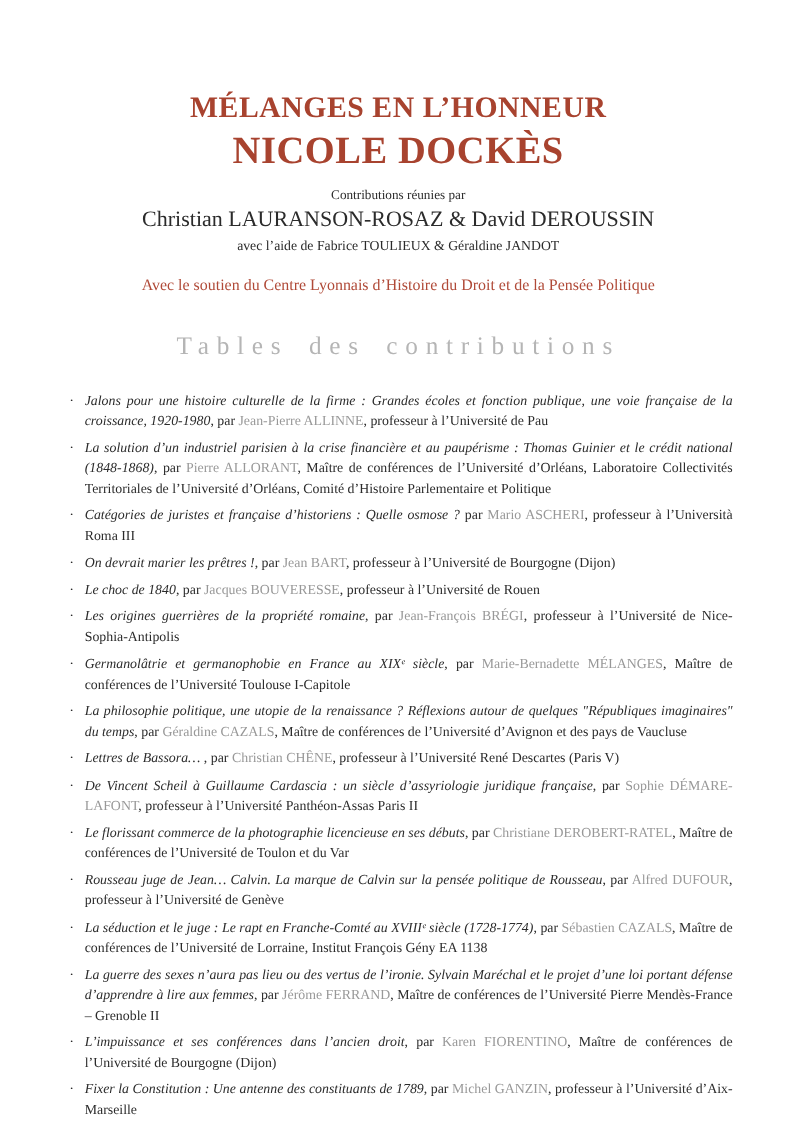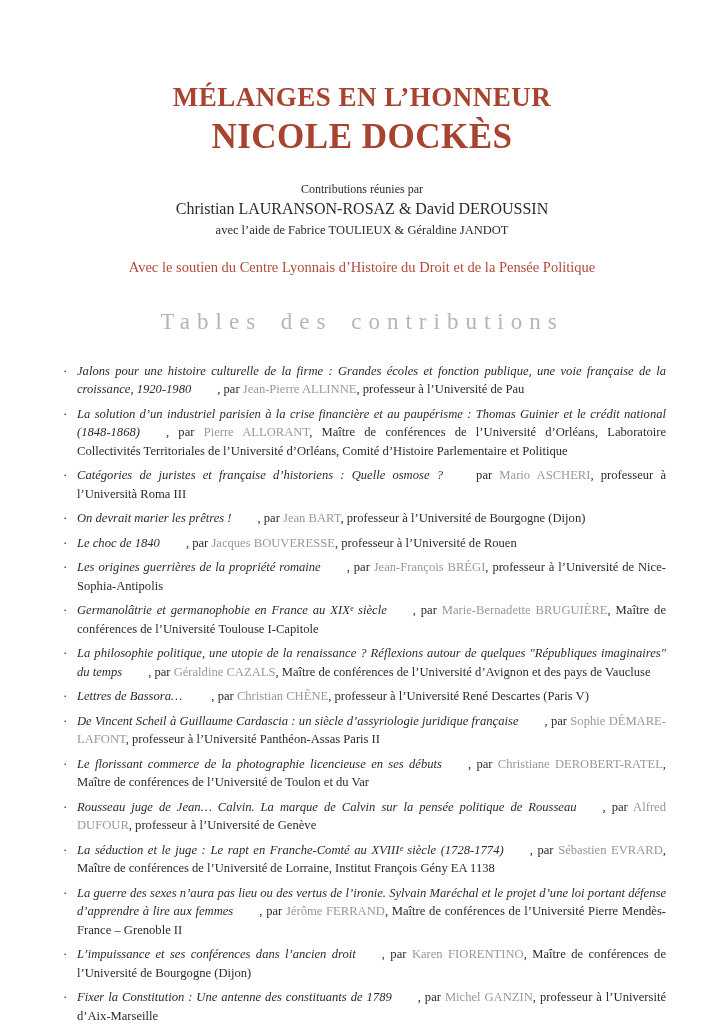--- a/index.html
+++ b/index.html
@@ -22,22 +22,22 @@
   .title-line2 {
     font-size: 16px; font-weight: bold;
     color: var(--title-red, #a8432f);
     margin-top: 7px; letter-spacing: 0.5px;
   }
   .title-line3 {
     font-size: 35px; font-weight: bold;
     color: var(--title-red, #a8432f);
     margin-top: 4px; letter-spacing: 0.5px;
   }
-  .byline-intro { margin-top: 25px; font-size: 12px; }
-  .editors { margin-top: 3px; font-size: 16px; }
+  .byline-intro { margin-top: 13px; font-size: 12px; }
+  .editors { margin-top: 3px; font-size: 20px; }
   .assistants { margin-top: 5px; font-size: 12.5px; text-align: center; }
   .support {
     margin-top: 21px; font-size: 14.5px;
     color: var(--support-red, #b04a38);
     text-align: center;
   }
   .section-heading {
     margin-top: 33px;
     font-size: 23px; 
     color: var(--heading-gray, #b5b5b5);
@@ -55,21 +55,21 @@
     font-size: 12.6px;
     line-height: 1.47;
     margin-bottom: 6px;
     text-align: justify;
   }
   .bullet {
     position: absolute; left: 1px; top: -1px;
     font-size: 13px; color: var(--body-black, #2b2b2b);
   }
   .seg-title { font-style: italic; }
-  .seg-sep { font-style: normal; padding-left: 26px; }
+  .seg-sep { font-style: normal; }
   .seg-author { color: var(--author-gray, #989898); }
   .seg-aff { font-style: normal; }
 </style>
 </head>
 <body>
 
 <div class="page">
   <div class="header">
     <div class="title-line1">MÉLANGES EN L’HONNEUR</div>
     <div class="title-line3">NICOLE DOCKÈS</div>
@@ -86,33 +86,33 @@
   <li class="contrib-item"><span class="bullet">·</span><span class="seg-title">La solution d’un industriel parisien à la crise financière et au paupérisme : Thomas Guinier et le crédit national (1848-1868)</span><span class="seg-sep">, par </span><span class="seg-author">Pierre ALLORANT</span><span class="seg-aff">, Maître de conférences de l’Université d’Orléans, Laboratoire Collectivités Territoriales de l’Université d’Orléans, Comité d’Histoire Parlementaire et Politique</span></li>
 
   <li class="contrib-item"><span class="bullet">·</span><span class="seg-title">Catégories de juristes et française d’historiens : Quelle osmose ?</span><span class="seg-sep"> par </span><span class="seg-author">Mario ASCHERI</span><span class="seg-aff">, professeur à l’Università Roma III</span></li>
 
   <li class="contrib-item"><span class="bullet">·</span><span class="seg-title">On devrait marier les prêtres !</span><span class="seg-sep">, par </span><span class="seg-author">Jean BART</span><span class="seg-aff">, professeur à l’Université de Bourgogne (Dijon)</span></li>
 
   <li class="contrib-item"><span class="bullet">·</span><span class="seg-title">Le choc de 1840</span><span class="seg-sep">, par </span><span class="seg-author">Jacques BOUVERESSE</span><span class="seg-aff">, professeur à l’Université de Rouen</span></li>
 
   <li class="contrib-item"><span class="bullet">·</span><span class="seg-title">Les origines guerrières de la propriété romaine</span><span class="seg-sep">, par </span><span class="seg-author">Jean-François BRÉGI</span><span class="seg-aff">, professeur à l’Université de Nice-Sophia-Antipolis</span></li>
 
-  <li class="contrib-item"><span class="bullet">·</span><span class="seg-title">Germanolâtrie et germanophobie en France au XIXᵉ siècle</span><span class="seg-sep">, par </span><span class="seg-author">Marie-Bernadette BRUGUIÈRE</span><span class="seg-aff">, Maître de conférences de l’Université Toulouse I-Capitole</span></li>
+  <li class="contrib-item"><span class="bullet">·</span><span class="seg-title">Germanolâtrie et germanophobie en France au XIXᵉ siècle</span><span class="seg-sep">, par </span><span class="seg-author">Marie-Bernadette MÉLANGES</span><span class="seg-aff">, Maître de conférences de l’Université Toulouse I-Capitole</span></li>
 
   <li class="contrib-item"><span class="bullet">·</span><span class="seg-title">La philosophie politique, une utopie de la renaissance ? Réflexions autour de quelques "Républiques imaginaires" du temps</span><span class="seg-sep">, par </span><span class="seg-author">Géraldine CAZALS</span><span class="seg-aff">, Maître de conférences de l’Université d’Avignon et des pays de Vaucluse</span></li>
 
   <li class="contrib-item"><span class="bullet">·</span><span class="seg-title">Lettres de Bassora…</span><span class="seg-sep"> , par </span><span class="seg-author">Christian CHÊNE</span><span class="seg-aff">, professeur à l’Université René Descartes (Paris V)</span></li>
 
   <li class="contrib-item"><span class="bullet">·</span><span class="seg-title">De Vincent Scheil à Guillaume Cardascia : un siècle d’assyriologie juridique française</span><span class="seg-sep">, par </span><span class="seg-author">Sophie DÉMARE-LAFONT</span><span class="seg-aff">, professeur à l’Université Panthéon-Assas Paris II</span></li>
 
   <li class="contrib-item"><span class="bullet">·</span><span class="seg-title">Le florissant commerce de la photographie licencieuse en ses débuts</span><span class="seg-sep">, par </span><span class="seg-author">Christiane DEROBERT-RATEL</span><span class="seg-aff">, Maître de conférences de l’Université de Toulon et du Var</span></li>
 
   <li class="contrib-item"><span class="bullet">·</span><span class="seg-title">Rousseau juge de Jean… Calvin. La marque de Calvin sur la pensée politique de Rousseau</span><span class="seg-sep">, par </span><span class="seg-author">Alfred DUFOUR</span><span class="seg-aff">, professeur à l’Université de Genève</span></li>
 
-  <li class="contrib-item"><span class="bullet">·</span><span class="seg-title">La séduction et le juge : Le rapt en Franche-Comté au XVIIIᵉ siècle (1728-1774)</span><span class="seg-sep">, par </span><span class="seg-author">Sébastien EVRARD</span><span class="seg-aff">, Maître de conférences de l’Université de Lorraine, Institut François Gény EA 1138</span></li>
+  <li class="contrib-item"><span class="bullet">·</span><span class="seg-title">La séduction et le juge : Le rapt en Franche-Comté au XVIIIᵉ siècle (1728-1774)</span><span class="seg-sep">, par </span><span class="seg-author">Sébastien CAZALS</span><span class="seg-aff">, Maître de conférences de l’Université de Lorraine, Institut François Gény EA 1138</span></li>
 
   <li class="contrib-item"><span class="bullet">·</span><span class="seg-title">La guerre des sexes n’aura pas lieu ou des vertus de l’ironie. Sylvain Maréchal et le projet d’une loi portant défense d’apprendre à lire aux femmes</span><span class="seg-sep">, par </span><span class="seg-author">Jérôme FERRAND</span><span class="seg-aff">, Maître de conférences de l’Université Pierre Mendès-France – Grenoble II</span></li>
 
   <li class="contrib-item"><span class="bullet">·</span><span class="seg-title">L’impuissance et ses conférences dans l’ancien droit</span><span class="seg-sep">, par </span><span class="seg-author">Karen FIORENTINO</span><span class="seg-aff">, Maître de conférences de l’Université de Bourgogne (Dijon)</span></li>
 
   <li class="contrib-item"><span class="bullet">·</span><span class="seg-title">Fixer la Constitution : Une antenne des constituants de 1789</span><span class="seg-sep">, par </span><span class="seg-author">Michel GANZIN</span><span class="seg-aff">, professeur à l’Université d’Aix-Marseille</span></li>
 </ul>
 </div>
 
 </body></html>

